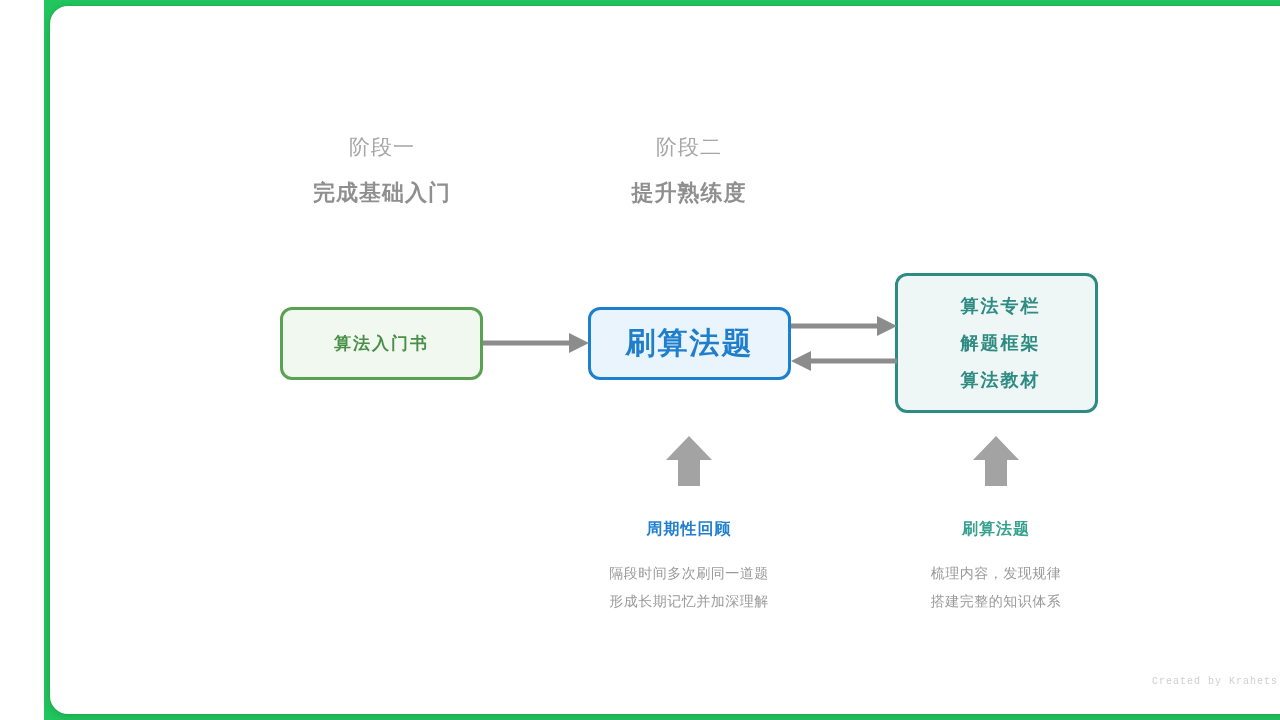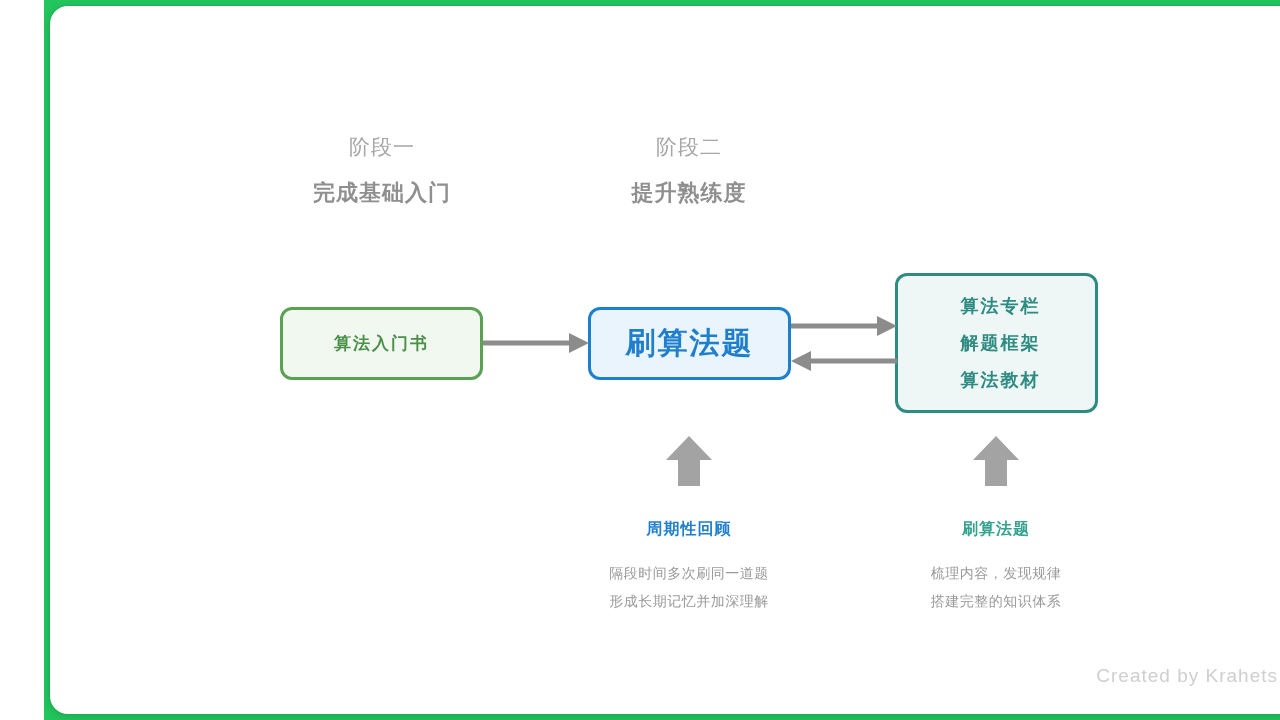--- a/index.html
+++ b/index.html
@@ -146,22 +146,22 @@
     color: #9a9a9a;
     line-height: 28px;
     letter-spacing: 0.5px;
   }
 
   
   #watermark {
     position: absolute;
     right: 40px;
     bottom: 27px;
-    font-family: Liberation Sans, sans-serif;
-    font-size: 19px;
+    font-family: Liberation Mono, monospace;
+    font-size: 10px;
     color: #cfcfcf;
     letter-spacing: 1px;
   }
 </style>
 </head>
 <body>
 
 <div id="canvas">
   <div id="card">
 

